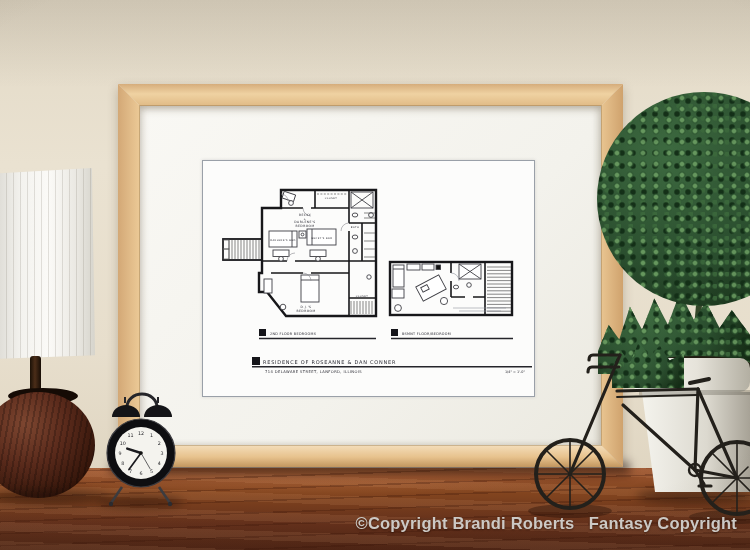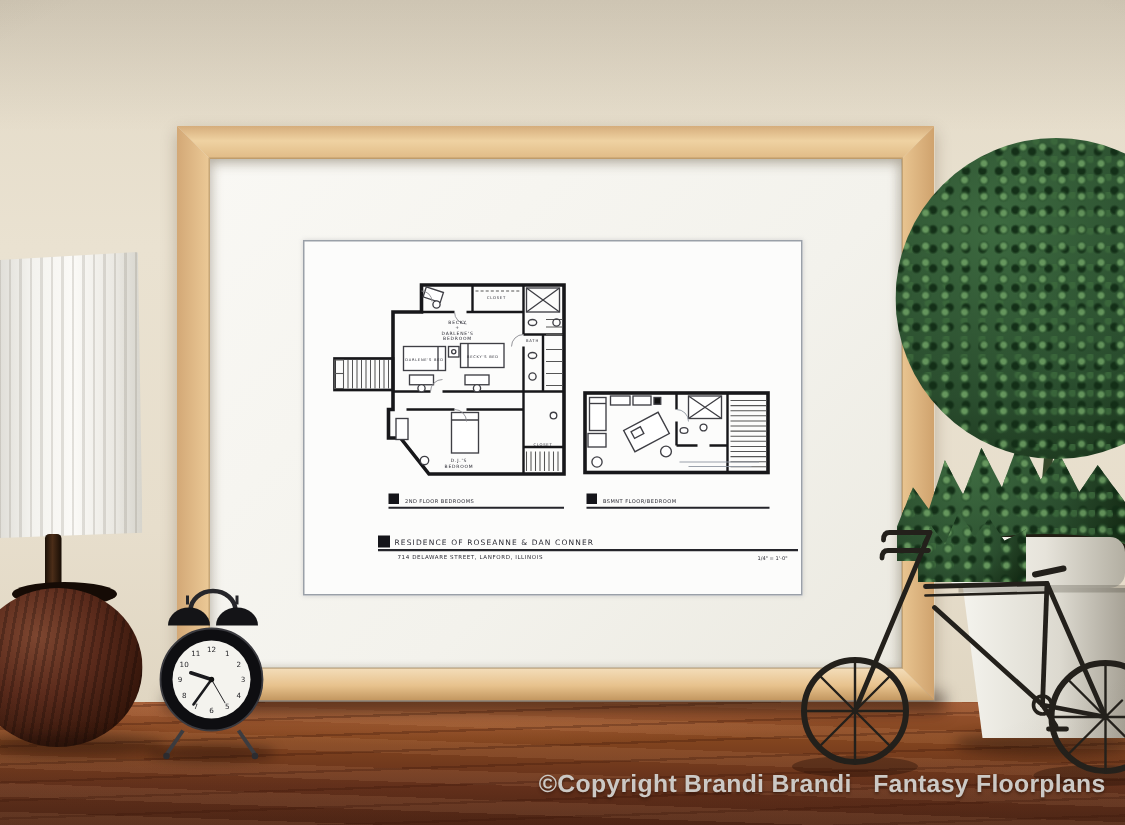--- a/index.html
+++ b/index.html
@@ -314,15 +314,15 @@
         <path d="M190,145 L199,159 M194,161 H206"></path>
       </g>
       <path d="M185,58 L204,54" stroke-width="4"></path>
       <circle cx="190" cy="145" r="6" stroke-width="2.4"></circle>
     </g>
   </svg>
 
   <div class="soft-shadow" style="left:-10px;top:490px;width:120px;height:14px;"></div>
 
   <div class="vignette"></div>
-  <div class="watermark">©Copyright Brandi Brandi   Fantasy Floorplans</div>
+  <div class="watermark">©Copyright Brandi Roberts   Fantasy Copyright</div>
 
 </div>
 
 </body></html>

